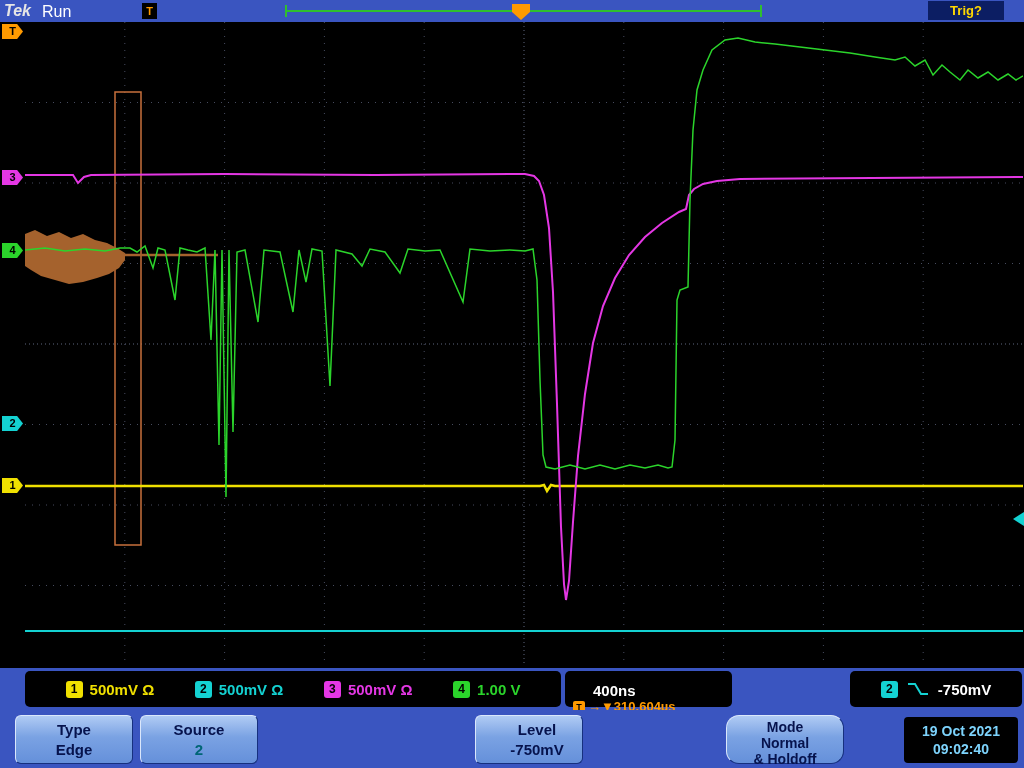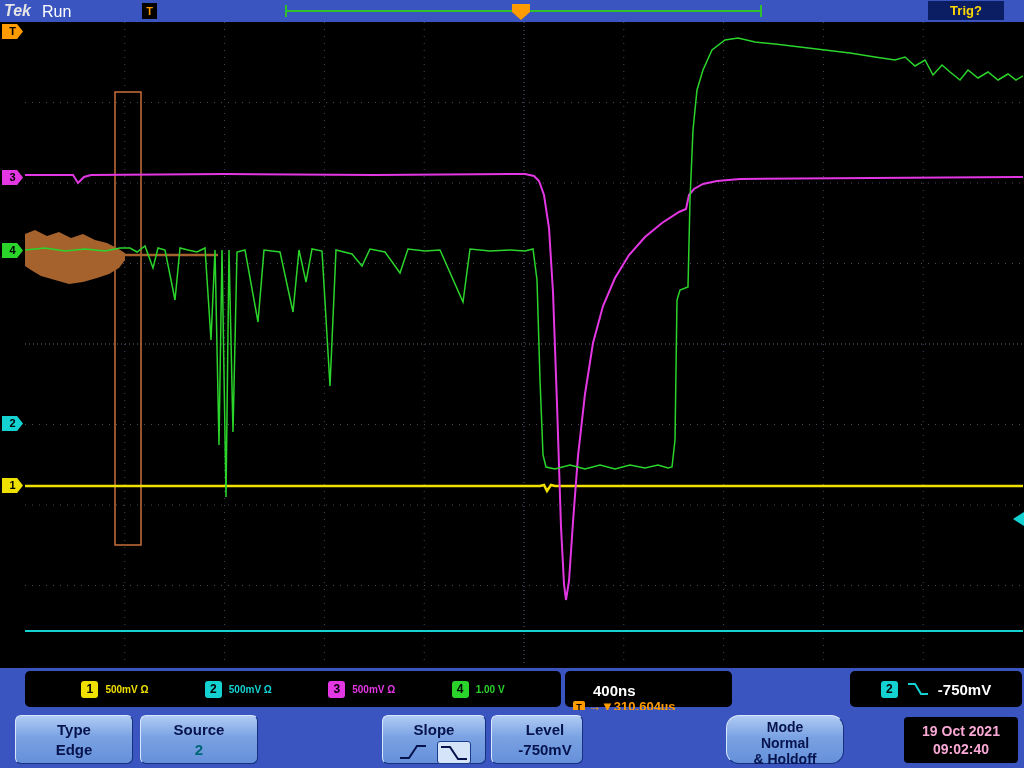--- a/index.html
+++ b/index.html
@@ -32,21 +32,21 @@
   .lvl-arrow{position:absolute;right:0;width:11px;height:14px;
              clip-path:polygon(100% 0,100% 100%,0 50%);}
 
   
   .readouts{position:absolute;left:0;top:668px;width:1024px;height:42px;background:#3a55c0;}
   .rbox{position:absolute;top:3px;height:36px;background:#000;border-radius:5px;}
   .chanbox{left:25px;width:536px;display:flex;align-items:center;justify-content:space-evenly;}
   .chgroup{display:flex;align-items:center;gap:7px;}
   .chbadge{width:17px;height:17px;border-radius:3px;color:#000;font-weight:bold;font-size:12px;
            text-align:center;line-height:17px;}
-  .chval{font-weight:bold;font-size:10px;}
+  .chval{font-weight:bold;font-size:15px;}
   .tbbox{left:565px;width:167px;padding-top:12px;box-sizing:border-box;}
   .tbscale{color:#fff;font-size:15px;font-weight:bold;margin-left:28px;line-height:16px;}
   .tbdelay{display:flex;align-items:center;gap:3px;margin-left:8px;line-height:15px;}
   .tmini{width:12px;height:12px;color:#000;font-weight:bold;font-size:9px;text-align:center;line-height:12px;border-radius:2px;}
   .delaytxt{font-size:13px;font-weight:bold;}
   .ratebox{left:737px;width:108px;padding:2px 0 0 8px;box-sizing:border-box;color:#fff;font-size:14px;line-height:16px;}
   .trigbox{left:850px;width:172px;display:flex;align-items:center;justify-content:center;gap:9px;}
   .triglvl{color:#fff;font-weight:bold;font-size:15px;}
 
   
@@ -55,21 +55,21 @@
        background:linear-gradient(180deg,#b0cbf4,#7aa2e3 45%,#6590da);
        border:1px solid #16307e;border-top-color:#dae7fb;border-left-color:#dae7fb;
        border-radius:6px;color:#06134d;text-align:center;font-size:15px;font-weight:bold;
        padding-top:4px;line-height:1.35;cursor:pointer;}
   .btn .val{font-weight:bold;}
   .btn-mode{font-size:14px;line-height:1.15;padding-top:3px;}
   .slope-icons{display:flex;justify-content:center;gap:8px;margin-top:1px;}
   .slope-ic{width:32px;height:21px;display:flex;align-items:center;justify-content:center;border-radius:3px;}
   .slope-ic.sel{background:#d6e4fa;border:1px solid #1a3a8a;}
   .clockbox{position:absolute;left:904px;top:7px;width:114px;height:46px;background:#000;
-            border-radius:4px;color:#f9a8d4;font-size:14px;font-weight:bold;text-align:center;
+            border-radius:4px;color:#7dd3fc;font-size:14px;font-weight:bold;text-align:center;
             display:flex;flex-direction:column;justify-content:center;line-height:1.3;}
   .srcval{color:#006575;}
 </style>
 </head>
 <body>
 
 <div class="scope">
 
   <div class="topbar">
     <span class="tek-logo">Tek</span>
@@ -157,36 +157,21 @@
 
   <div class="menubar">
     <div class="btn" style="left:15px;width:118px;">
       <div>Type</div>
       <div class="val">Edge</div>
     </div>
     <div class="btn" style="left:140px;width:118px;">
       <div>Source</div>
       <div class="val srcval">2</div>
     </div>
-    <div class="btn" style="left:382px;width:104px;">
-      <div>Slope</div>
-      <div class="slope-icons">
-        <span class="slope-ic">
-          <svg width="30" height="18">
-              <path d="M2,15 H11 L19,3 H28" fill="none" stroke="#06134d" stroke-width="2"></path>
-            </svg>
-        </span>
-        <span class="slope-ic sel">
-          <svg width="30" height="18">
-              <path d="M2,3 H11 L19,15 H28" fill="none" stroke="#06134d" stroke-width="2"></path>
-            </svg>
-        </span>
-      </div>
-    </div>
-    <div class="btn" style="left:491px;width:92px;padding-left:16px;">
+    <div class="btn" style="left:475px;width:108px;padding-left:16px;">
       <div>Level</div>
       <div class="val">-750mV</div>
     </div>
     <div class="btn btn-mode" style="left:726px;width:118px;border-radius:13px;">
       <div>Mode</div>
       <div class="val">Normal</div>
       <div class="val">&amp; Holdoff</div>
     </div>
     <div class="clockbox">
       <div>19 Oct 2021</div>

